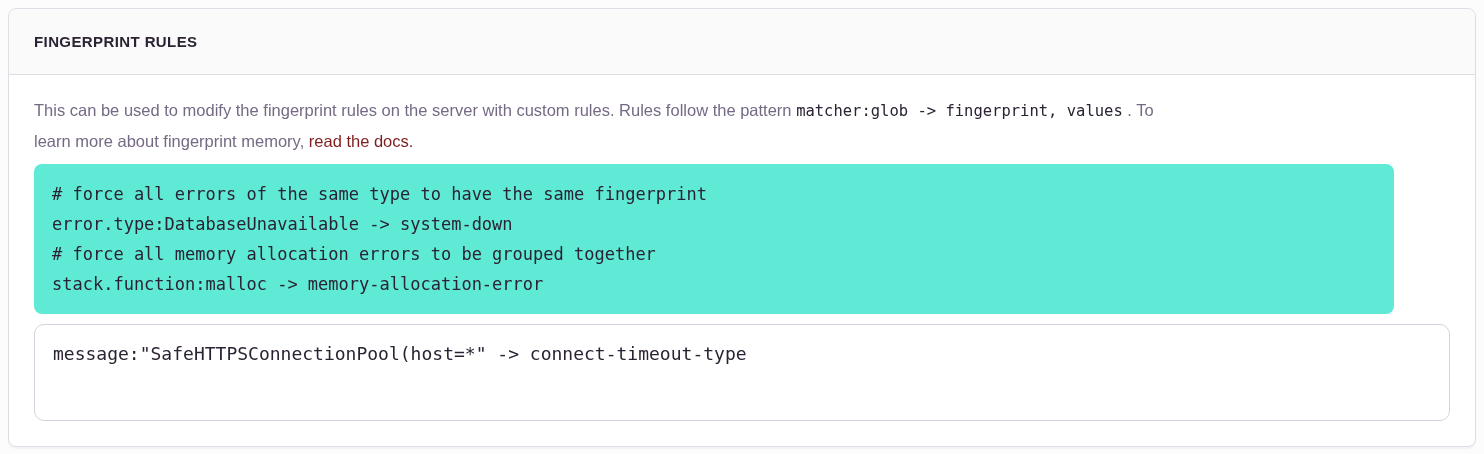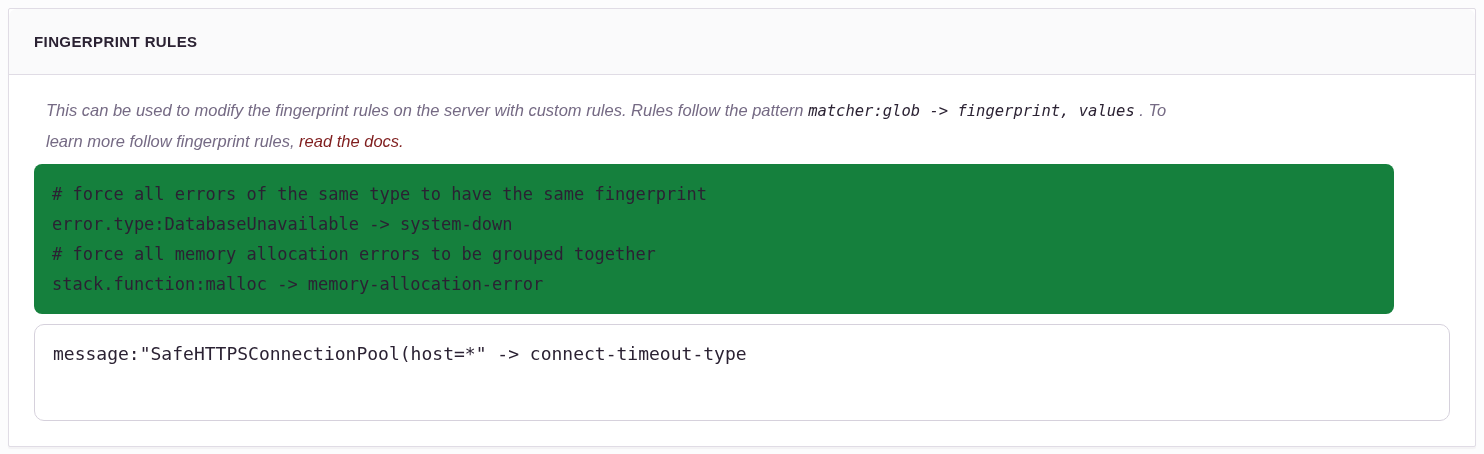--- a/index.html
+++ b/index.html
@@ -9,21 +9,21 @@
     background: #fcfcfd;
     font-family: "Liberation Sans", sans-serif;
   }
   .page {
     padding: 8px;
     width: 1484px;
   }
   .panel {
     background: #ffffff;
     border: 1px solid #e0dce5;
-    border-radius: 2px;
+    border-radius: 8px;
     box-shadow: 0 2px 1px rgba(43,34,51,0.04);
     overflow: hidden;
   }
   .panel-header {
     background: #fafafb;
     border-bottom: 1px solid #e0dce5;
     padding: 25px 25px 24px 25px;
     border-radius: 8px 8px 0 0;
   }
   .panel-title {
@@ -34,36 +34,35 @@
     letter-spacing: 0.4px;
     line-height: 16px;
   }
   .panel-body {
     padding: 20px 25px 25px 25px;
   }
   .description {
     color: #756a84;
     font-size: 16.5px;
     line-height: 30px;
-    margin: 0 0 8px 12px;
-    font-style: italic;
+    margin: 0 0 8px 0;
   }
   .inline-code {
     font-family: "DejaVu Sans Mono", "Liberation Mono", monospace;
     font-size: 15.5px;
     color: #2b2233;
     white-space: nowrap;
   }
   .docs-link {
     color: #7f1d1d;
     text-decoration: none;
     cursor: pointer;
   }
   .code-example {
-    background: #15803d;
+    background: #5eead4;
     border-radius: 8px;
     padding: 15px 18px;
     margin: 0 56px 10px 0;
     font-family: "DejaVu Sans Mono", "Liberation Mono", monospace;
     font-size: 17px;
     line-height: 30px;
     color: #2b2233;
     white-space: pre;
     overflow: hidden;
   }
@@ -90,21 +89,21 @@
 
 <div class="page">
   <section class="panel">
 
     <header class="panel-header">
       <div class="panel-title">FINGERPRINT RULES</div>
     </header>
 
     <div class="panel-body">
 
-      <p class="description"><span>This can be used to modify the fingerprint rules on the server with custom rules. Rules follow the pattern </span><span class="inline-code">matcher:glob -&gt; fingerprint, values</span><span> . To</span><br><span>learn more follow fingerprint rules, </span><a class="docs-link">read the docs.</a></p>
+      <p class="description"><span>This can be used to modify the fingerprint rules on the server with custom rules. Rules follow the pattern </span><span class="inline-code">matcher:glob -&gt; fingerprint, values</span><span> . To</span><br><span>learn more about fingerprint memory, </span><a class="docs-link">read the docs.</a></p>
 
       <pre class="code-example"># force all errors of the same type to have the same fingerprint
 error.type:DatabaseUnavailable -&gt; system-down
 # force all memory allocation errors to be grouped together
 stack.function:malloc -&gt; memory-allocation-error</pre>
 
       <textarea class="rules-textarea" spellcheck="false" style="">message:"SafeHTTPSConnectionPool(host=*" -&gt; connect-timeout-type</textarea>
 
     </div>
   </section>

